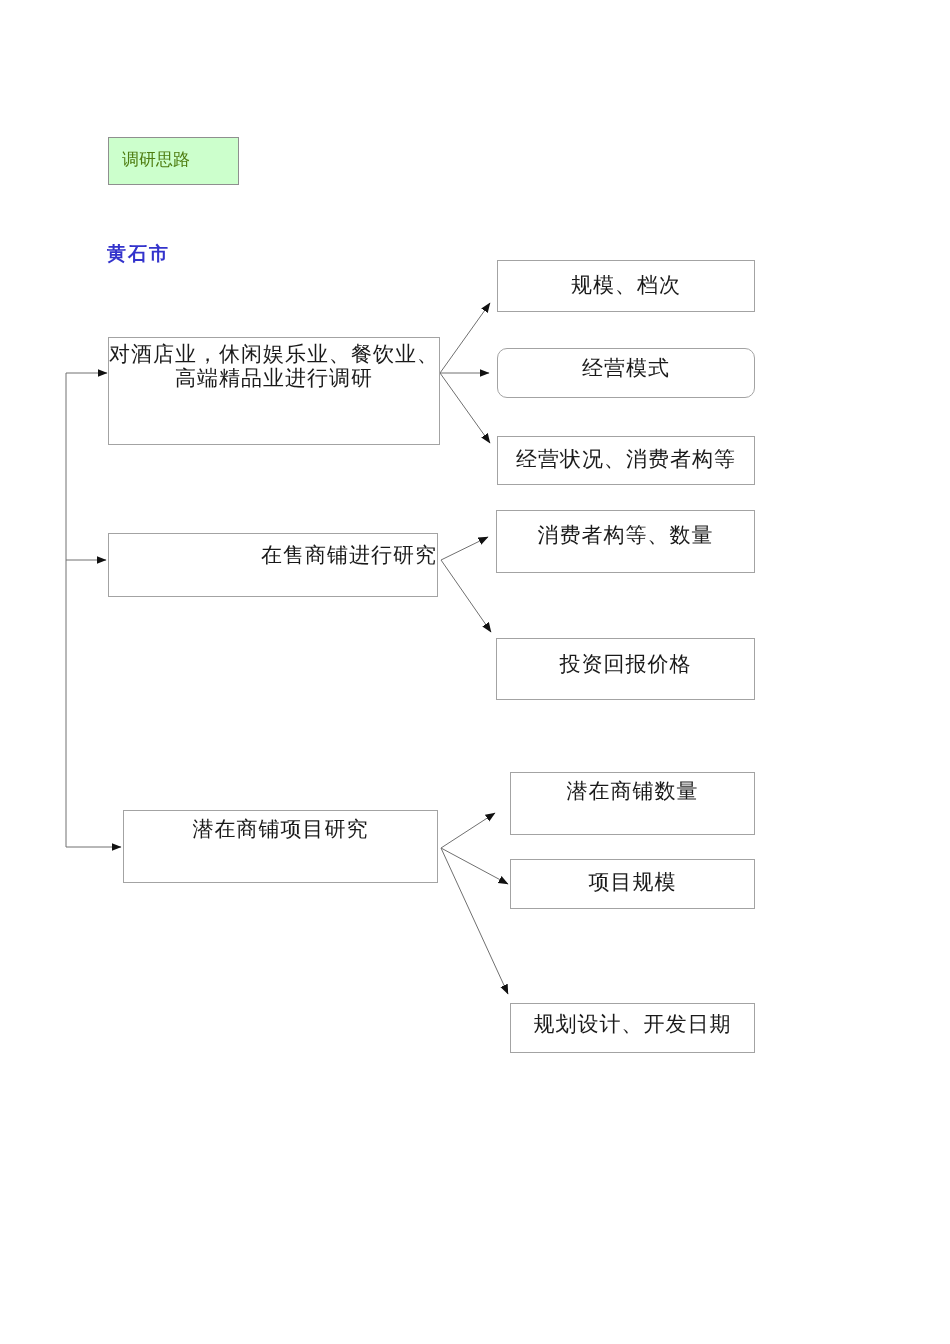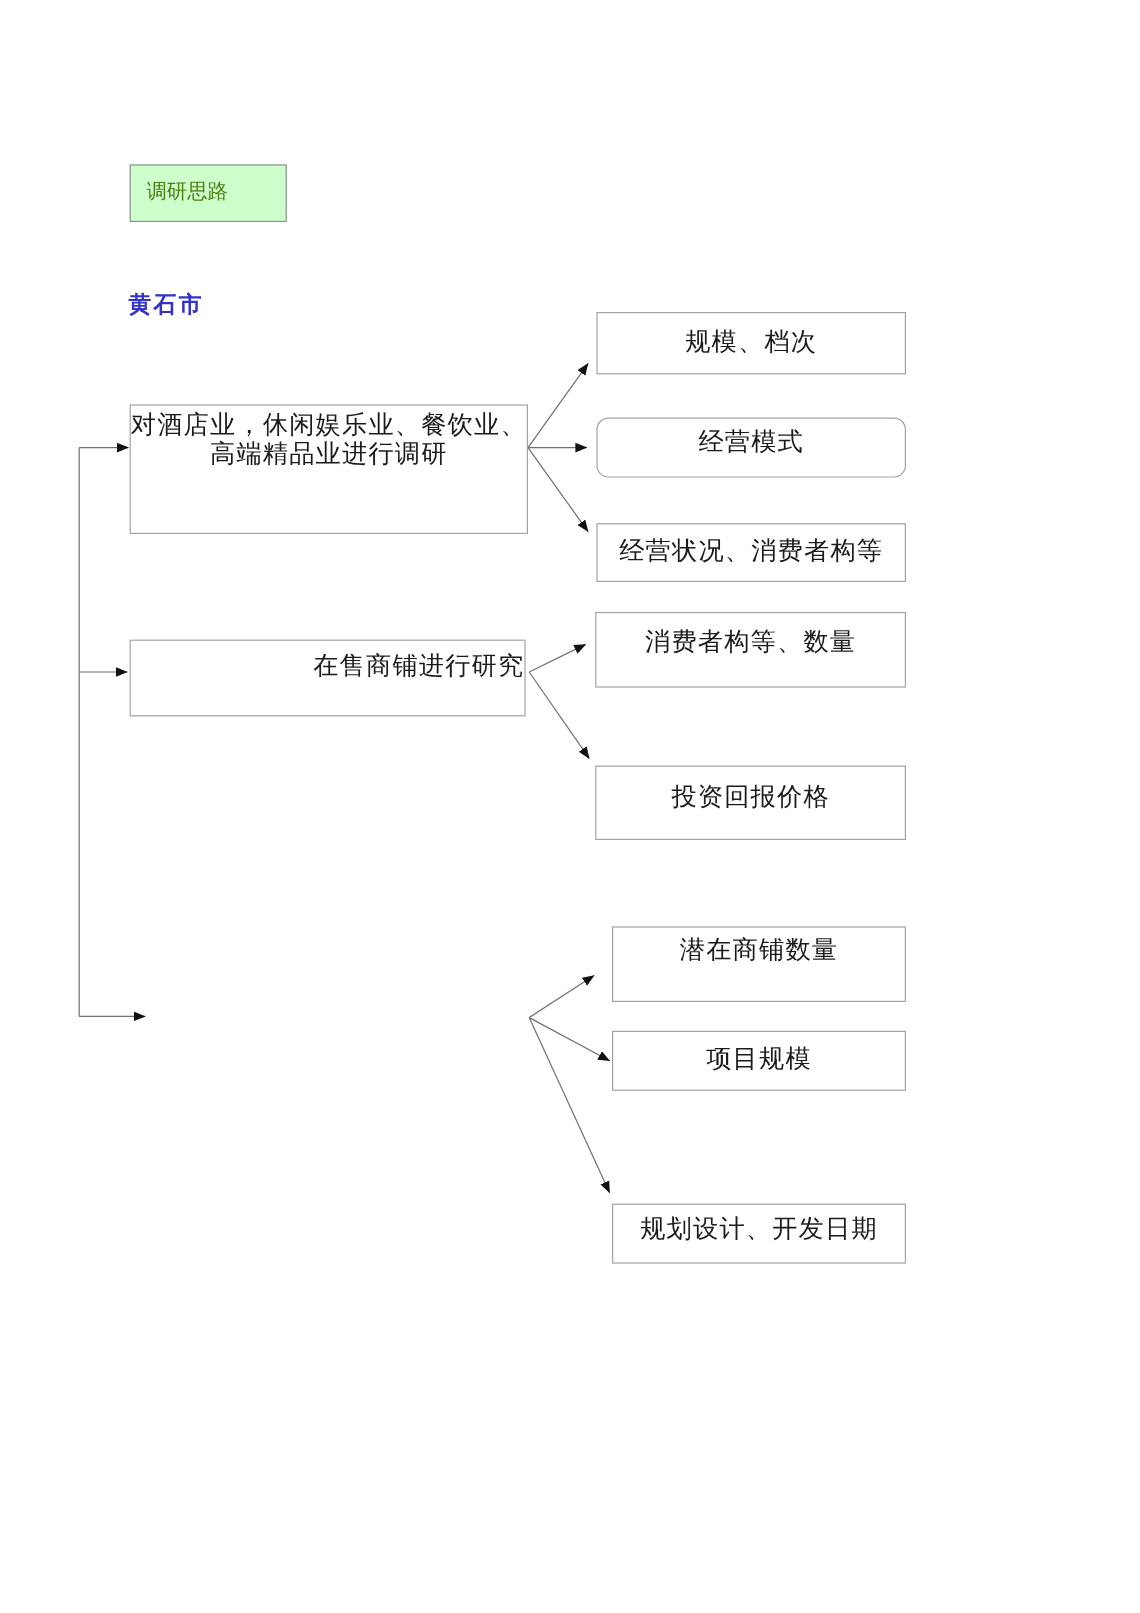--- a/index.html
+++ b/index.html
@@ -55,20 +55,21 @@
     <line x1="441" y1="560" x2="488" y2="537" marker-end="url(#ah)"></line>
     <line x1="441" y1="560" x2="491" y2="632" marker-end="url(#ah)"></line>
 
     <line x1="441" y1="848" x2="495" y2="813" marker-end="url(#ah)"></line>
     <line x1="441" y1="848" x2="508" y2="884" marker-end="url(#ah)"></line>
     <line x1="441" y1="848" x2="508" y2="994" marker-end="url(#ah)"></line>
   </svg>
 
   <div class="node" style="left:108px;top:337px;width:332px;height:108px;padding-top:4px;">对酒店业，休闲娱乐业、餐饮业、高端精品业进行调研</div>
   <div class="node" style="left:108px;top:533px;width:330px;height:64px;padding-top:9px;text-align:right;">在售商铺进行研究</div>
+  <div class="node" style="left:123px;top:810px;width:315px;height:73px;padding-top:6px;">潜在商铺项目研究</div>
 
   <div class="node" style="left:497px;top:260px;width:258px;height:52px;padding-top:12px;">规模、档次</div>
   <div class="node" style="left:497px;top:348px;width:258px;height:50px;padding-top:7px;border-radius:10px;">经营模式</div>
   <div class="node" style="left:497px;top:436px;width:258px;height:49px;padding-top:10px;">经营状况、消费者构等</div>
 
   <div class="node" style="left:496px;top:510px;width:259px;height:63px;padding-top:12px;">消费者构等、数量</div>
   <div class="node" style="left:496px;top:598px;width:259px;height:62px;padding-top:13px;margin-top:40px;">投资回报价格</div>
 
   <div class="node" style="left:510px;top:772px;width:245px;height:63px;padding-top:6px;">潜在商铺数量</div>
   <div class="node" style="left:510px;top:859px;width:245px;height:50px;padding-top:10px;">项目规模</div>

